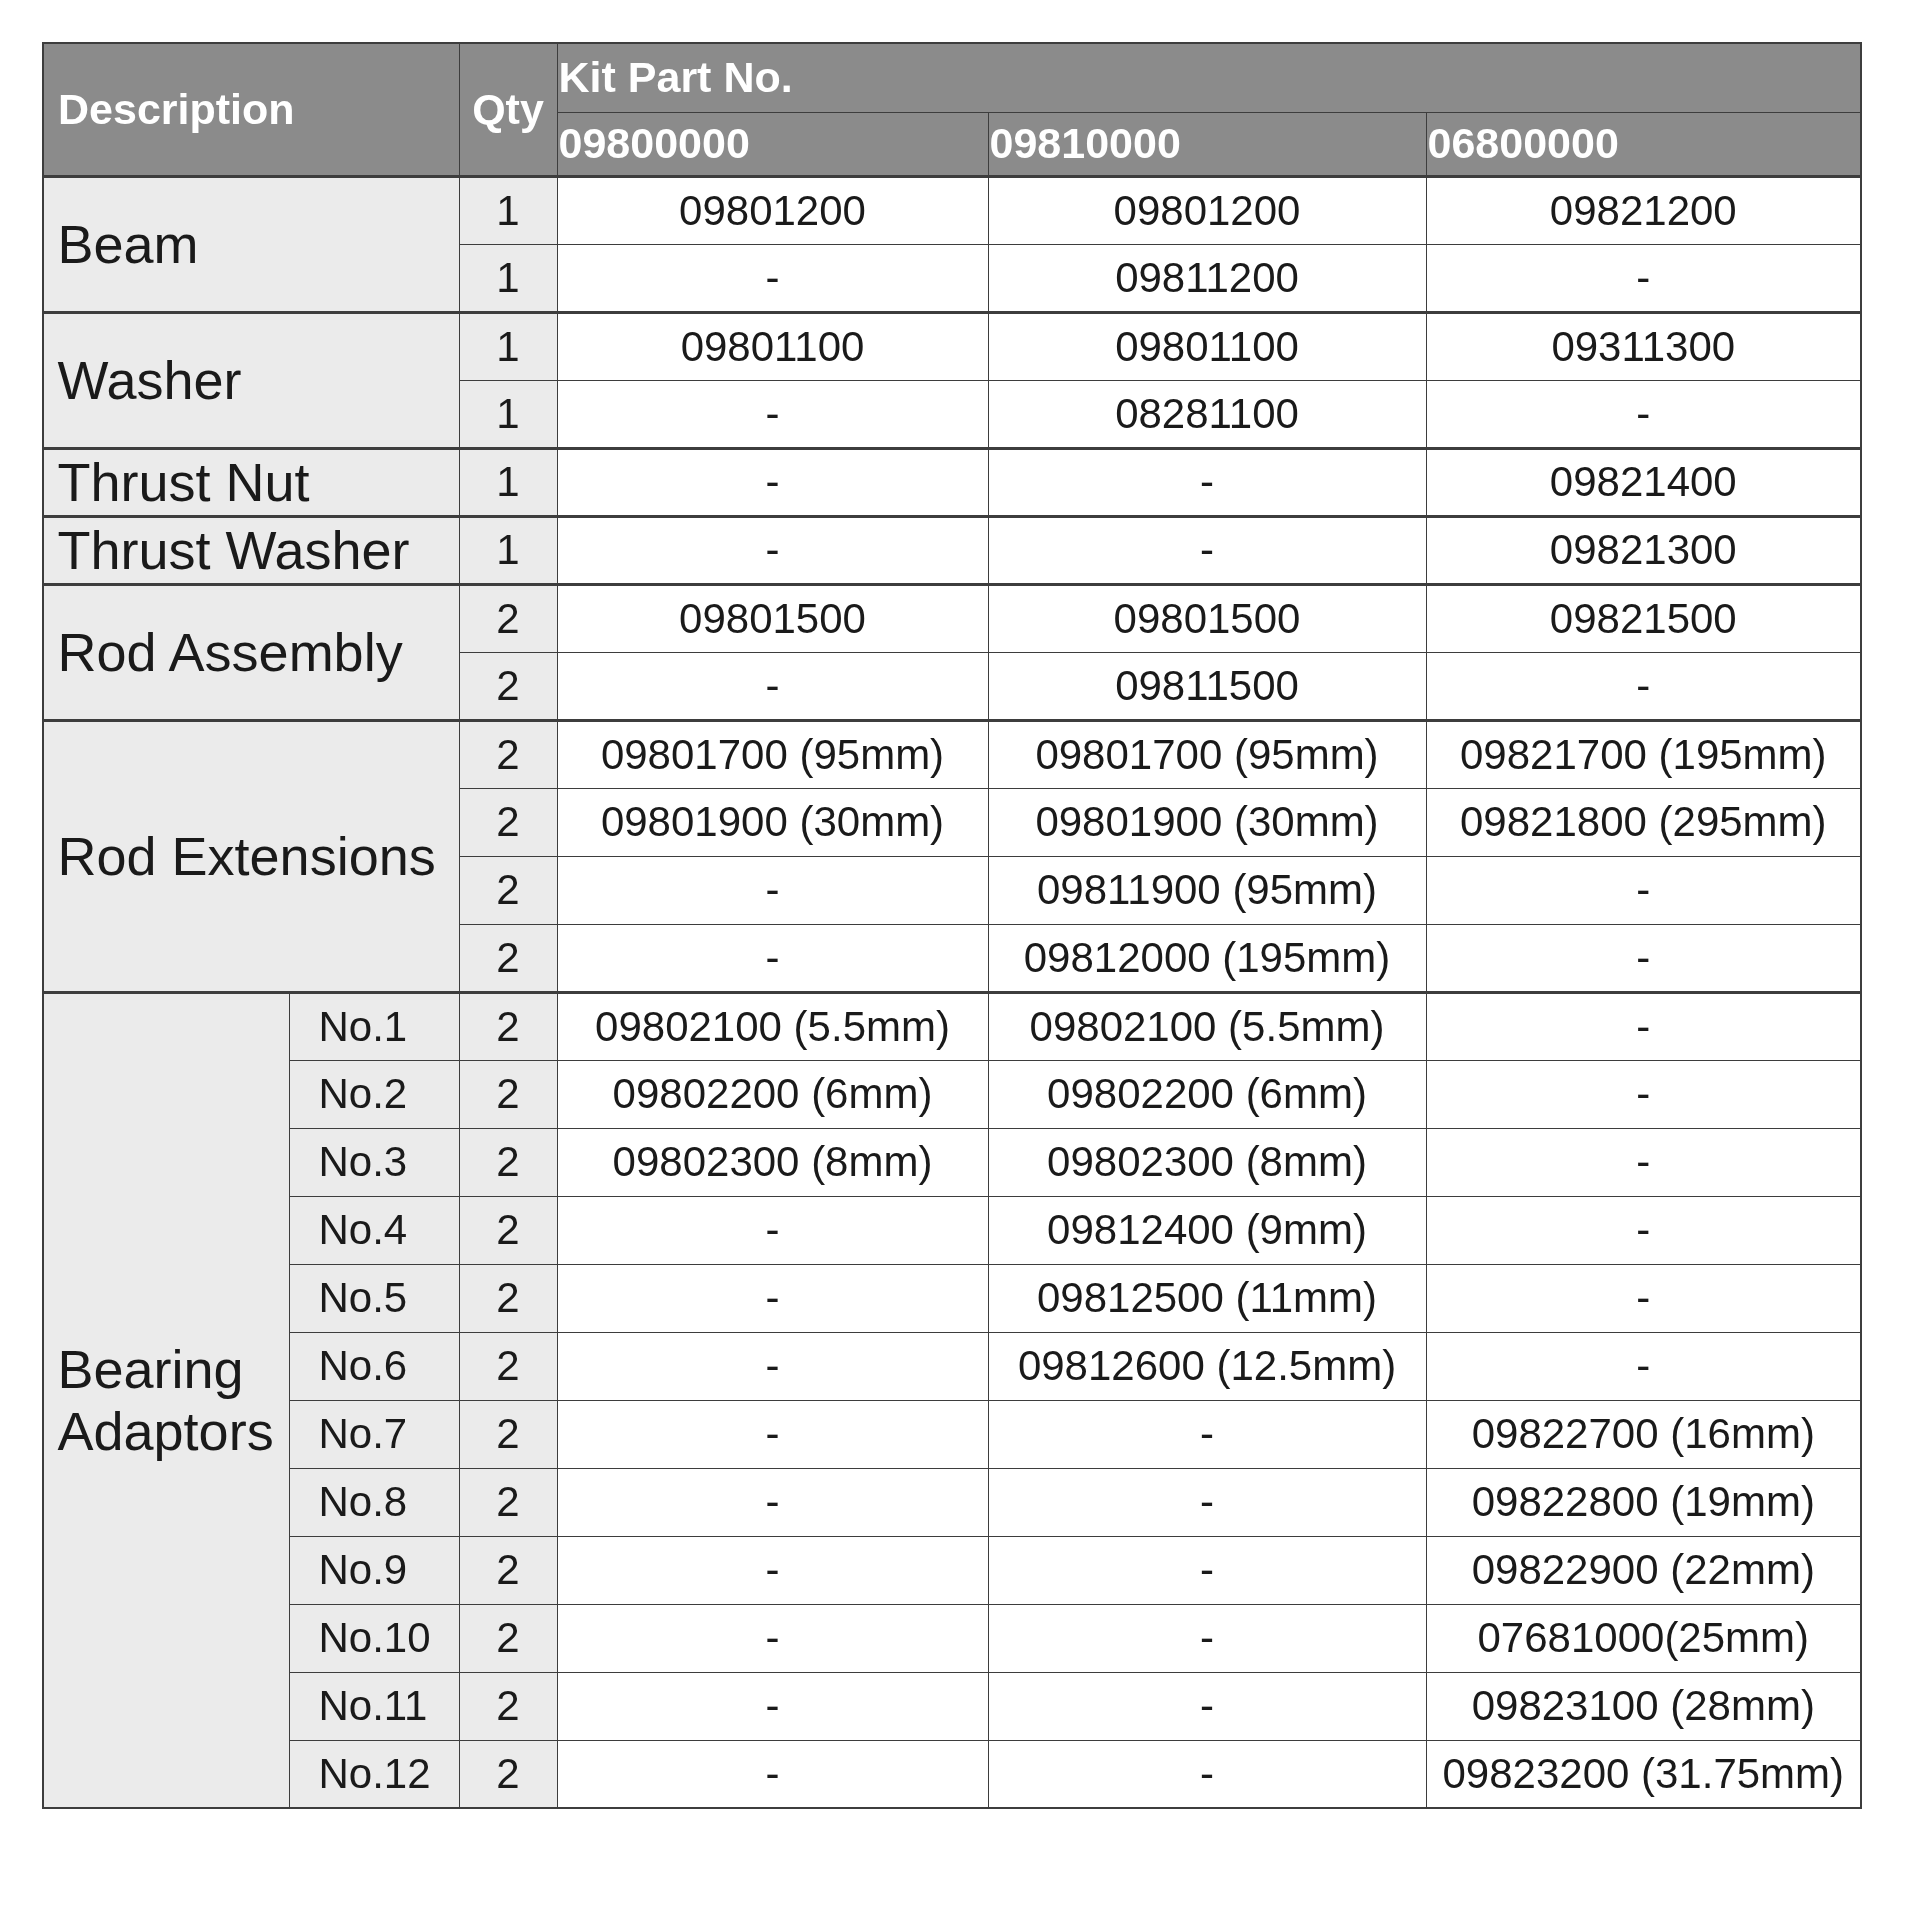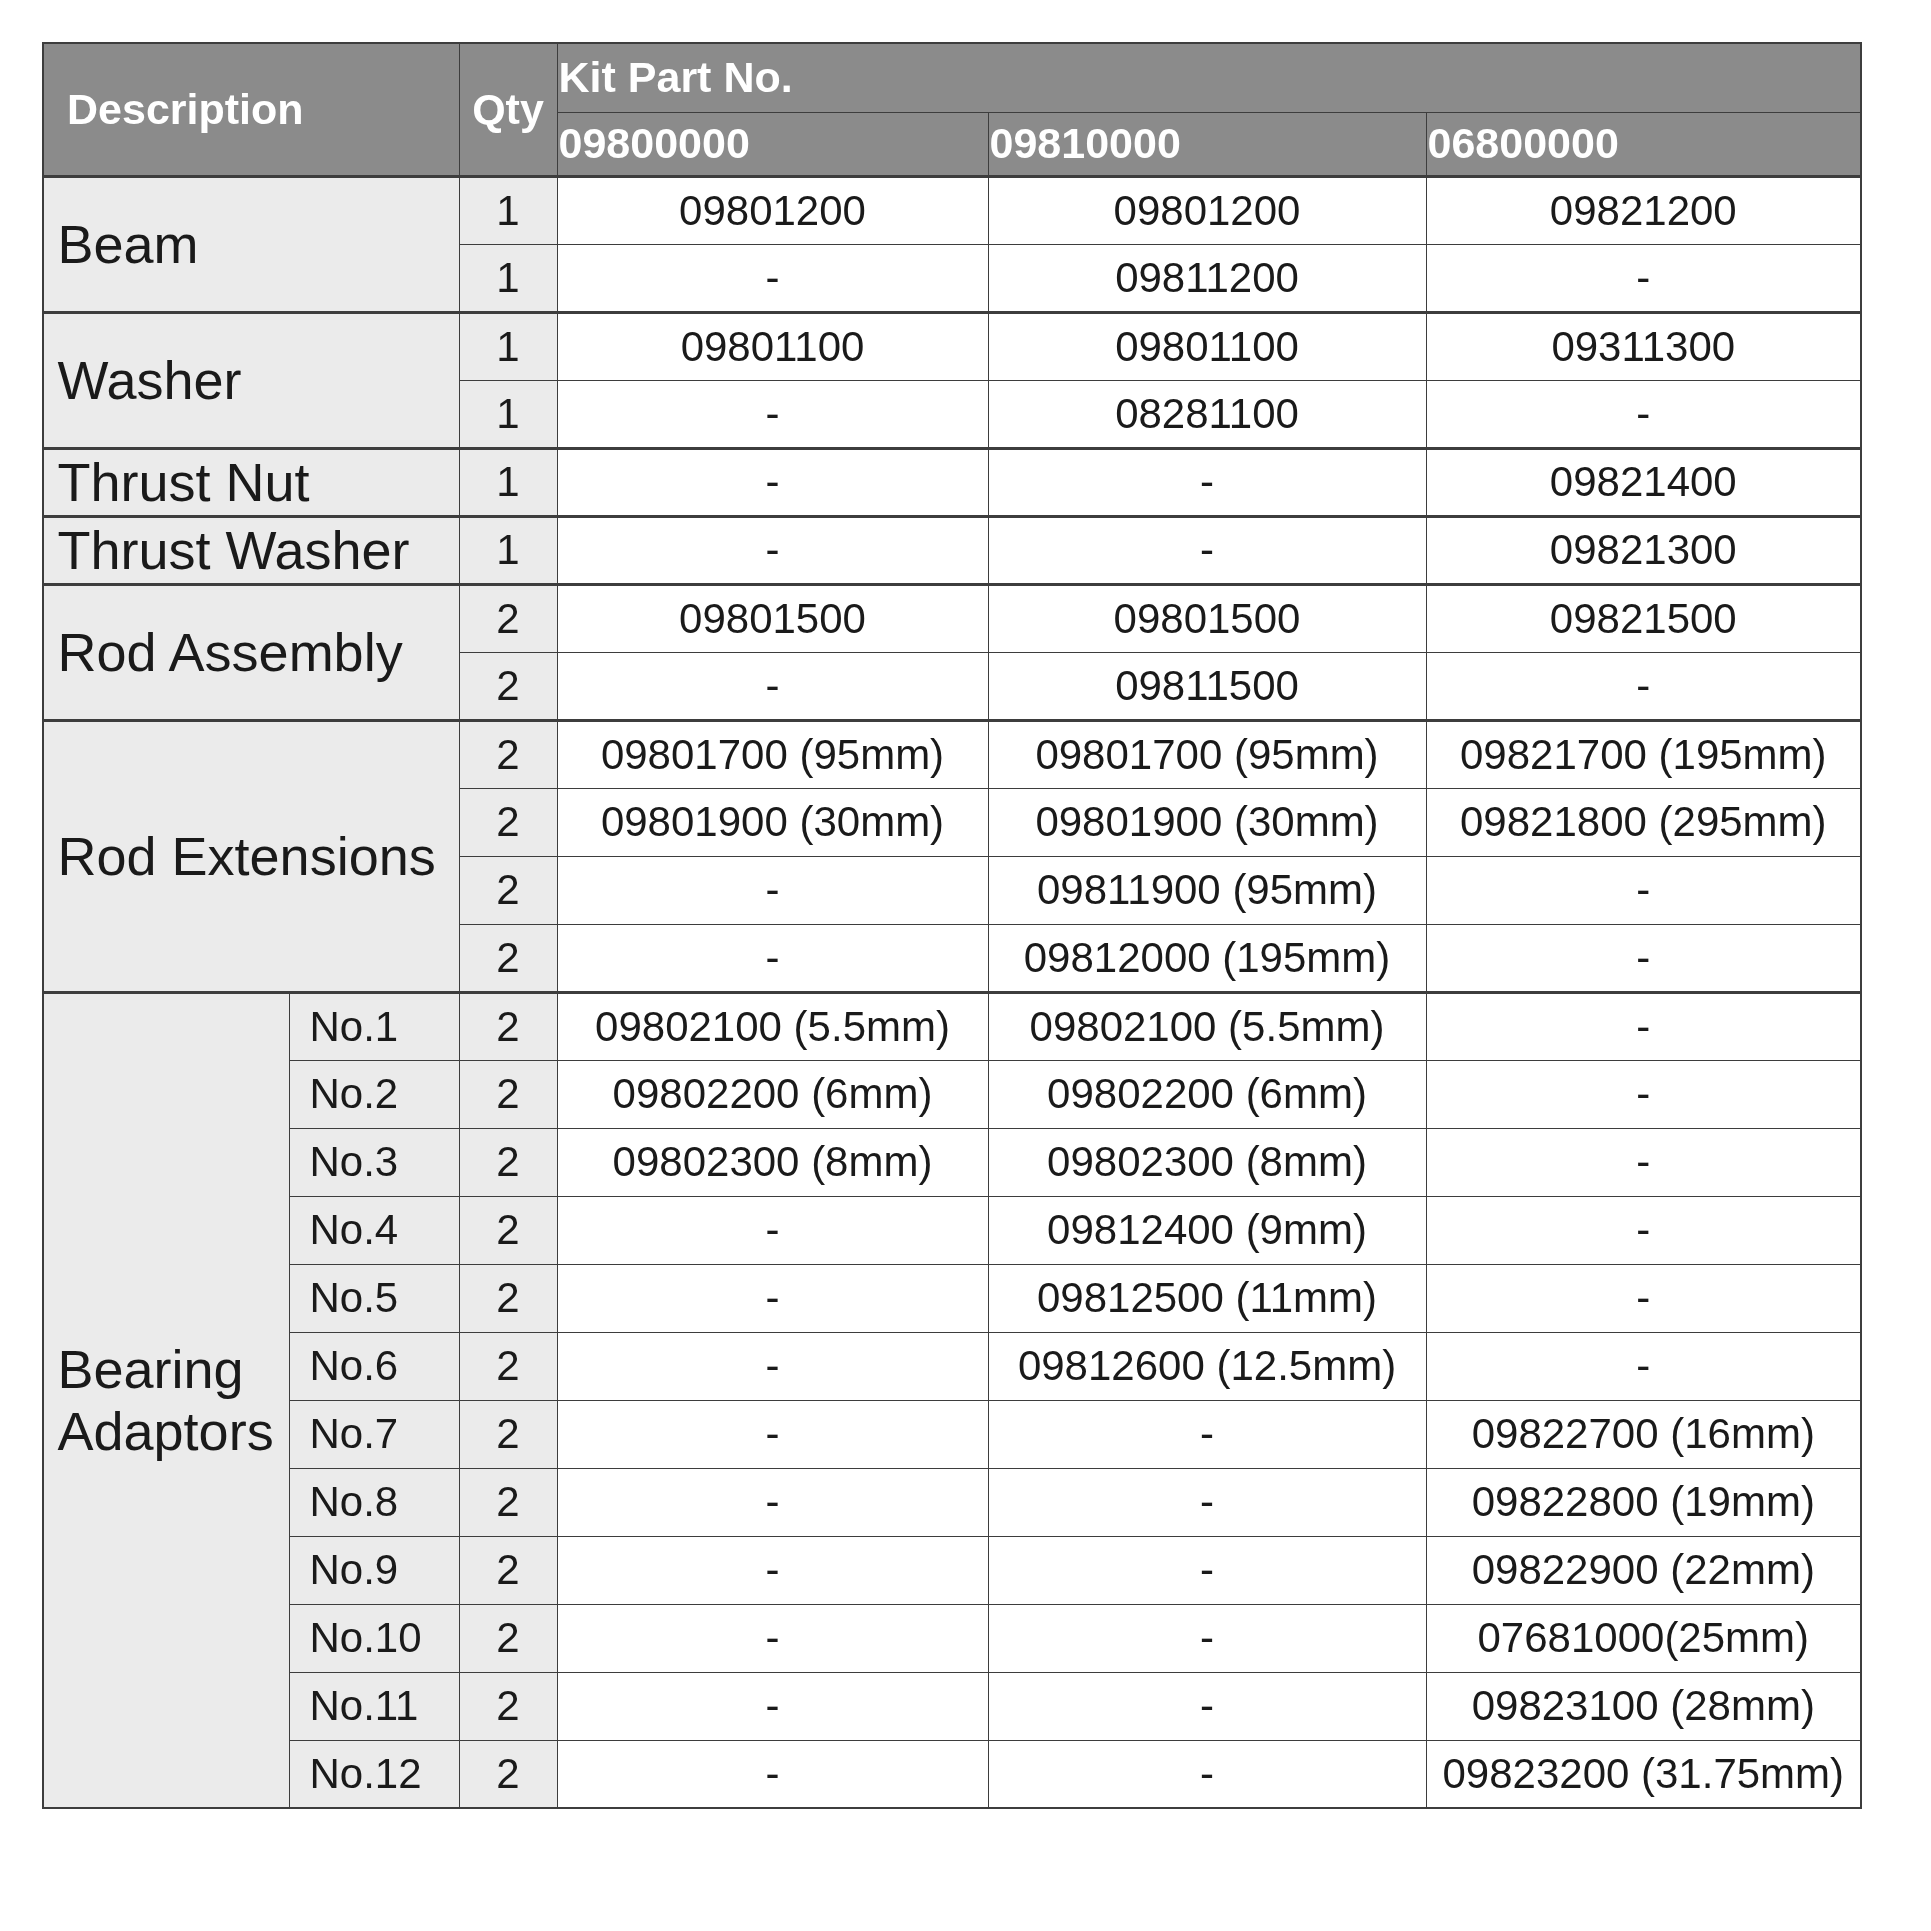--- a/index.html
+++ b/index.html
@@ -38,39 +38,39 @@
   thead th {
     background: #8b8b8b;
     color: #ffffff;
     font-weight: bold;
     font-size: 43px;
   }
   thead tr.hrow1 { height: 69px; }
   thead tr.hrow2 { height: 64px; }
   th.desc-hdr {
     text-align: left;
-    padding-left: 23px;
+    padding-left: 14px;
   }
   th.qty-hdr { text-align: center; }
   th.kit-hdr { text-align: left; }
   th.kit-num { text-align: left; }
   tbody tr { height: 68px; }
   td.desc-cell, td.label-cell, td.qty-cell {
     background: #ebebeb;
   }
   td.desc-cell {
     text-align: left;
     padding-left: 13.5px;
     padding-right: 5.8px;
     font-size: 54px;
     line-height: 1.15;
   }
   td.label-cell {
     text-align: left;
-    padding-left: 20px;
+    padding-left: 29px;
     font-size: 42px;
   }
   td.qty-cell {
     text-align: center;
     font-size: 42px;
   }
   td.part-cell {
     background: #ffffff;
     text-align: center;
     font-size: 42px;

